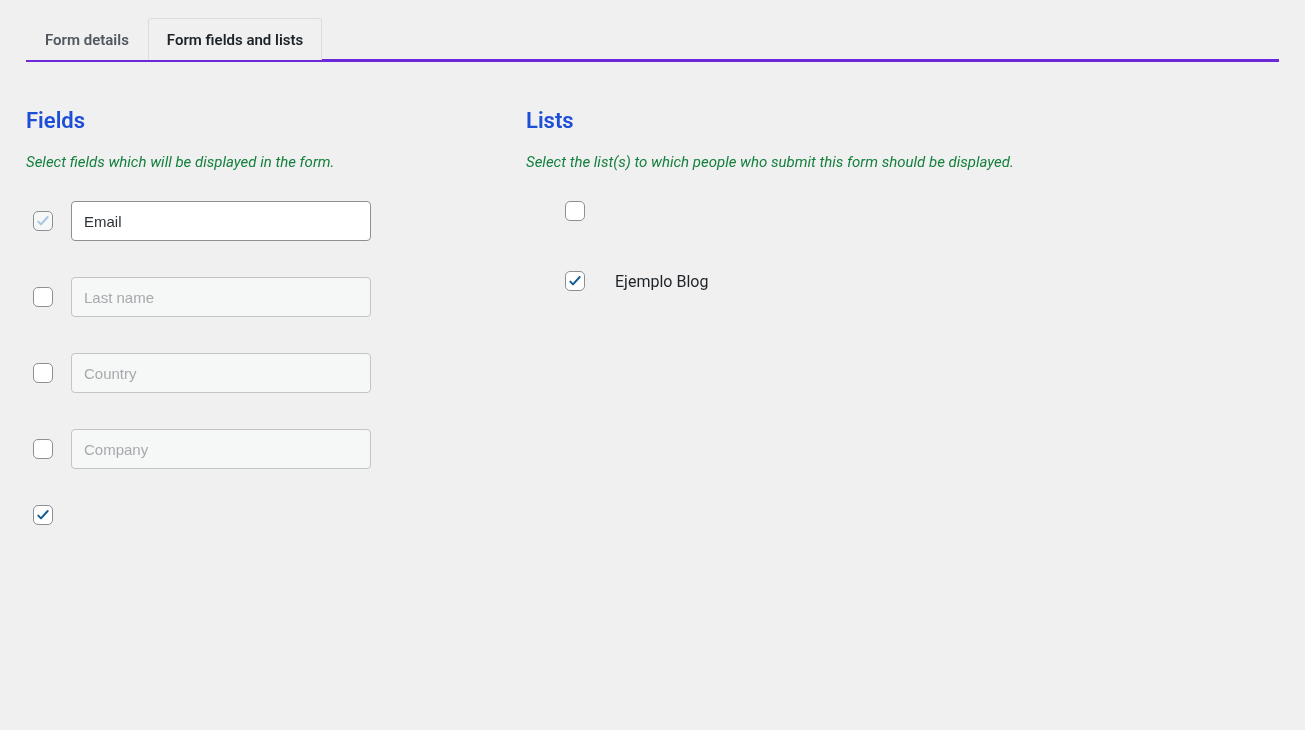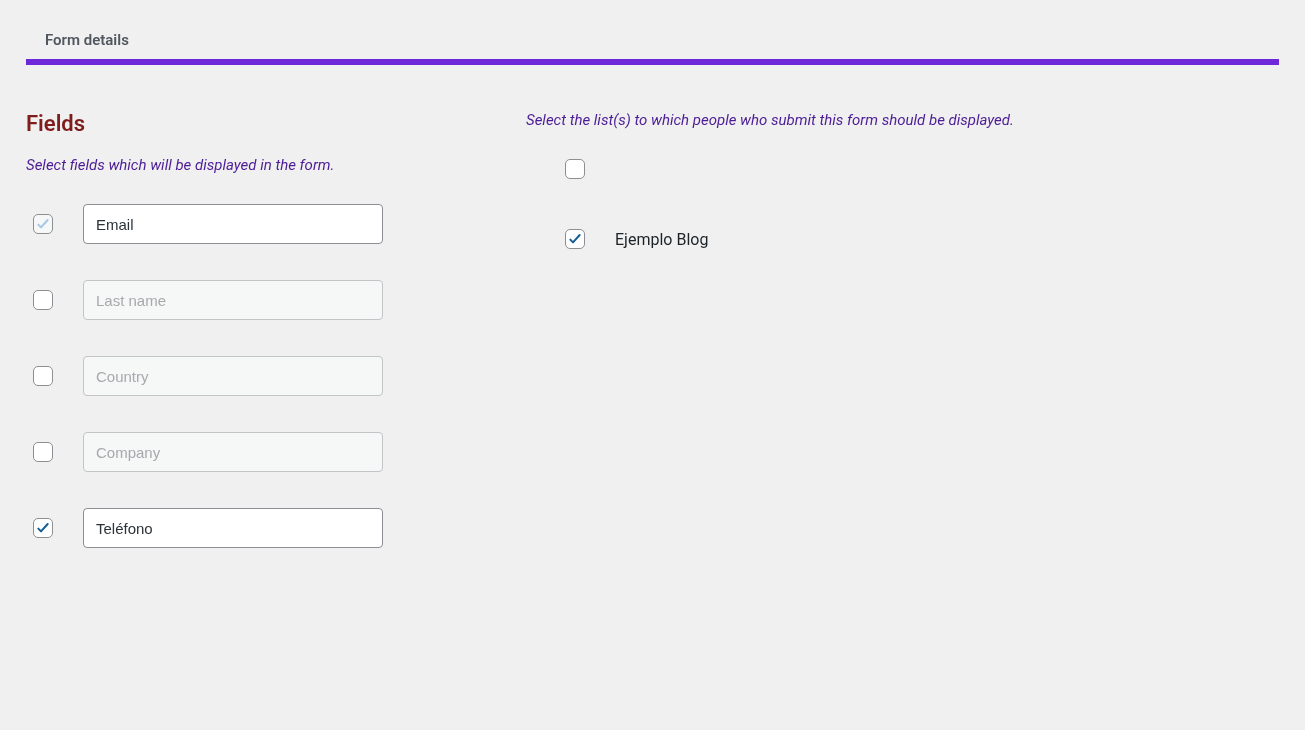--- a/index.html
+++ b/index.html
@@ -8,23 +8,22 @@
     background: #f0f0f1;
     font-family: -apple-system, BlinkMacSystemFont, "Segoe UI", Roboto, "Helvetica Neue", Arial, sans-serif;
     color: #1d2327;
     font-size: 14px;
   }
   .page {
     padding: 0 26px 40px 26px;
   }
   .tabs {
     display: flex;
-    border-bottom: 7px solid #6d28d9;
+    border-bottom: 3px solid #6d28d9;
     margin-top: 18px;
-    flex-direction: column;
   }
   .tab {
     padding: 12px 18px 10px 18px;
     font-size: 15px;
     font-weight: 600;
     color: #50575e;
     border: 1px solid transparent;
     border-bottom: none;
     border-top-left-radius: 3px;
     border-top-right-radius: 3px;
@@ -47,32 +46,32 @@
     gap: 80px;
     margin-top: 46px;
   }
   .col { }
   .col-fields { width: 420px; }
   .col-lists { flex: 1; }
   h2.section-title {
     font-size: 22px;
     font-weight: 600;
     margin: 0 0 20px 0;
-    color: #7f1d1d;
+    color: #1d4ed8;
   }
   p.section-help {
     font-style: italic;
-    color: #4c1d95;
+    color: #15803d;
     font-size: 15px;
     margin: 0 0 30px 0;
   }
   .field-row {
     display: flex;
     align-items: center;
-    gap: 30px;
+    gap: 18px;
     margin-bottom: 36px;
     padding-left: 7px;
   }
   .list-row {
     display: flex;
     align-items: center;
     gap: 30px;
     margin-bottom: 50px;
     padding-left: 39px;
   }
@@ -114,20 +113,21 @@
     color: #1d2327;
   }
 </style>
 </head>
 <body>
 
 <div class="page">
 
   <div class="tabs">
     <div class="tab inactive">Form details</div>
+    <div class="tab active">Form fields and lists</div>
   </div>
 
   <div class="content">
 
     <div class="col col-fields">
       <h2 class="section-title">Fields</h2>
       <p class="section-help">Select fields which will be displayed in the form.</p>
       <div id="fields-list">
           <div class="field-row">
             <div class="cb checked locked">
@@ -148,26 +148,26 @@
           <div class="field-row">
             <div class="cb"></div>
             <input type="text" class="text-input disabled" placeholder="Company" readonly="readonly" style="">
           </div>
           <div class="field-row">
             <div class="cb checked">
               <svg viewBox="0 0 24 24" fill="none">
                 <path d="M5 13l4 4 10-11" stroke="#135e96" stroke-width="3" stroke-linecap="round" stroke-linejoin="round"></path>
               </svg>
             </div>
-            <input type="text" class="text-input" placeholder="" value="Teléfono" style="">
           </div>
         </div>
     </div>
 
     <div class="col col-lists">
+      <h2 class="section-title">Lists</h2>
       <p class="section-help">Select the list(s) to which people who submit this form should be displayed.</p>
       <div id="lists-list">
           <div class="list-row">
             <div class="cb"></div>
             <span class="list-label"></span>
           </div>
           <div class="list-row">
             <div class="cb checked">
               <svg viewBox="0 0 24 24" fill="none">
                 <path d="M5 13l4 4 10-11" stroke="#135e96" stroke-width="3" stroke-linecap="round" stroke-linejoin="round"></path>

